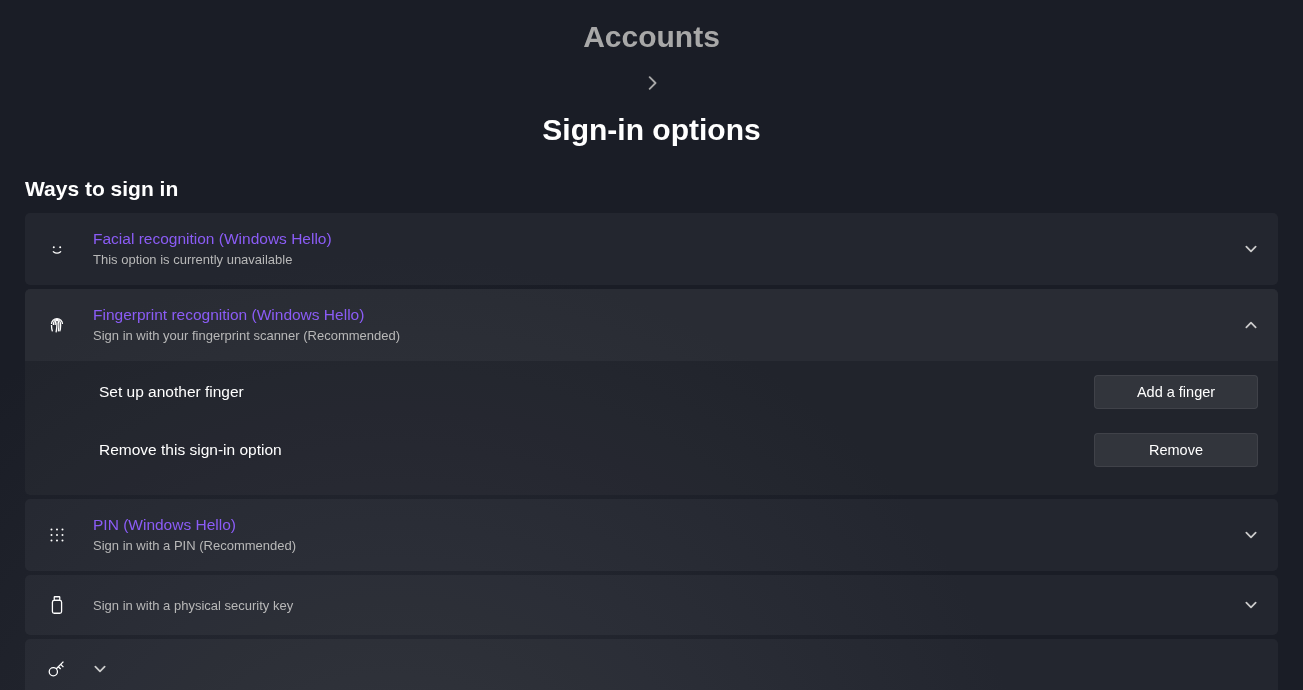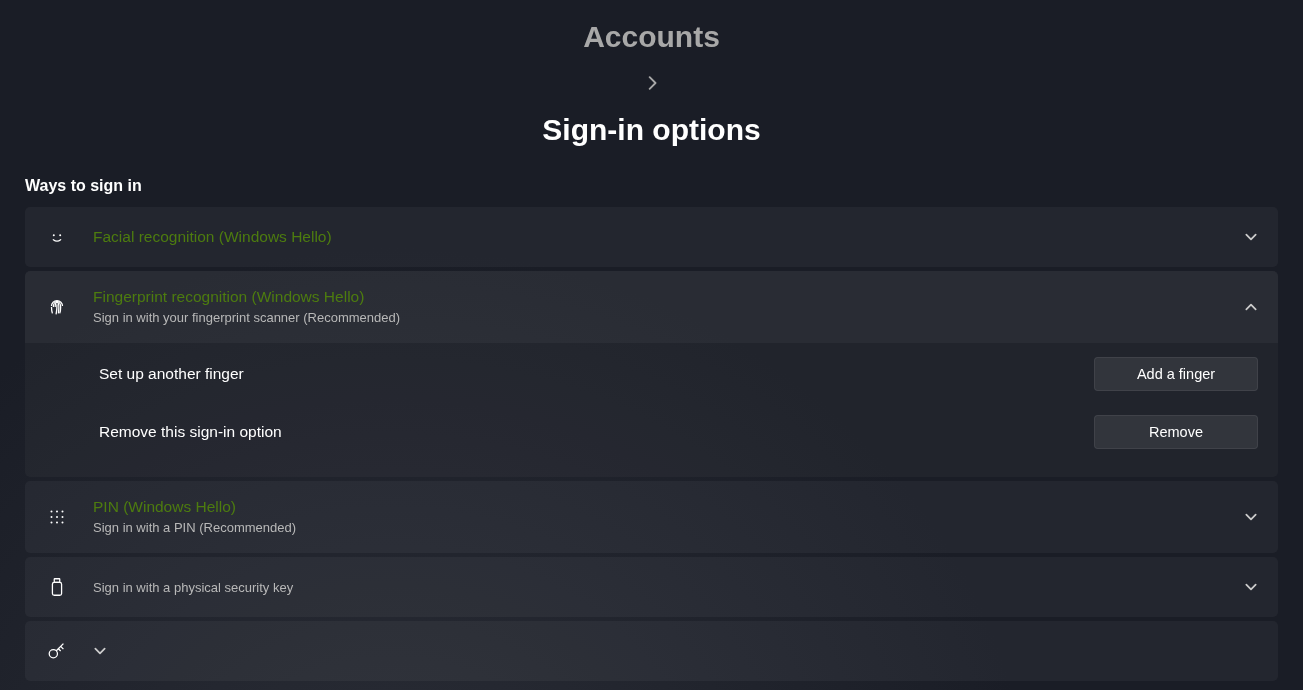--- a/index.html
+++ b/index.html
@@ -33,21 +33,21 @@
     .breadcrumb-sep {
       font-size: 20px;
       color: #a8a8a8;
     }
     .breadcrumb-current {
       font-size: 30px;
       font-weight: 600;
       color: #ffffff;
     }
     .section-header {
-      font-size: 16px;
+      font-size: 21px;
       font-weight: 600;
       color: #ffffff;
       margin-bottom: 12px;
     }
     .card {
       background: rgba(255,255,255,0.045);
       border-radius: 5px;
       margin-bottom: 4px;
       overflow: hidden;
     }
@@ -79,21 +79,21 @@
       height: 22px;
       stroke: #ffffff;
       fill: none;
       stroke-width: 1.4;
     }
     .card-text {
       flex: 1;
     }
     .card-title {
       font-size: 15.5px;
-      color: #4d7c0f;
+      color: #8b5cf6;
       line-height: 1.35;
     }
     .card-sub {
       font-size: 13px;
       color: #b8b8b8;
       line-height: 1.4;
       margin-top: 1px;
     }
     .chevron {
       width: 14px;
@@ -155,20 +155,21 @@
   <div class="card-header">
     <div class="card-icon">
       <svg viewBox="0 0 24 24">
           <circle cx="8.5" cy="10" r="1.1" fill="#fff" stroke="none"></circle>
           <circle cx="15.5" cy="10" r="1.1" fill="#fff" stroke="none"></circle>
           <path d="M8 15 Q12 18 16 15" stroke-linecap="round"></path>
         </svg>
     </div>
     <div class="card-text">
       <div class="card-title">Facial recognition (Windows Hello)</div>
+      <div class="card-sub">This option is currently unavailable</div>
     </div>
     <div class="chevron">
       <svg viewBox="0 0 12 12">
           <path d="M2 4 L6 8 L10 4" stroke-linecap="round" stroke-linejoin="round"></path>
         </svg>
     </div>
   </div>
 </div>
 
 <div class="card expanded">

